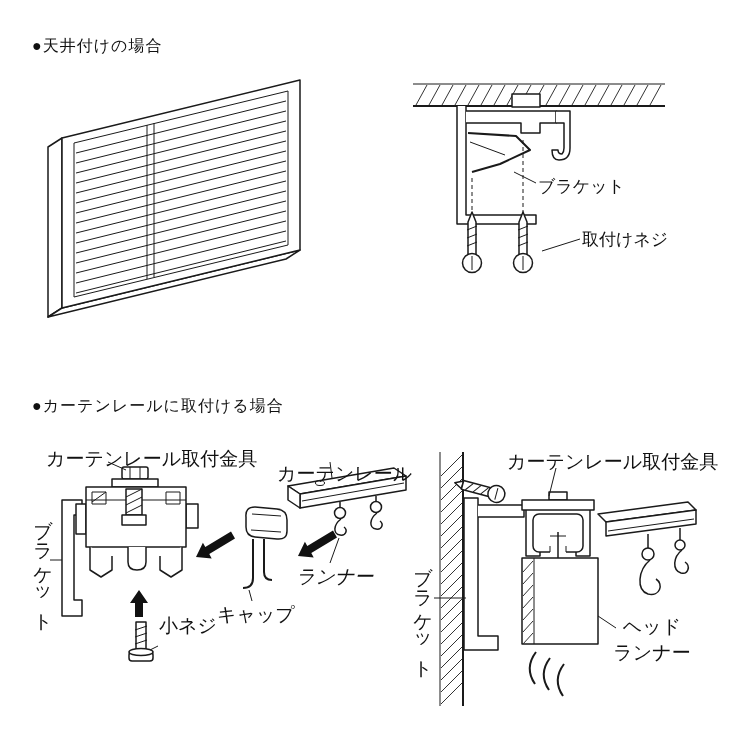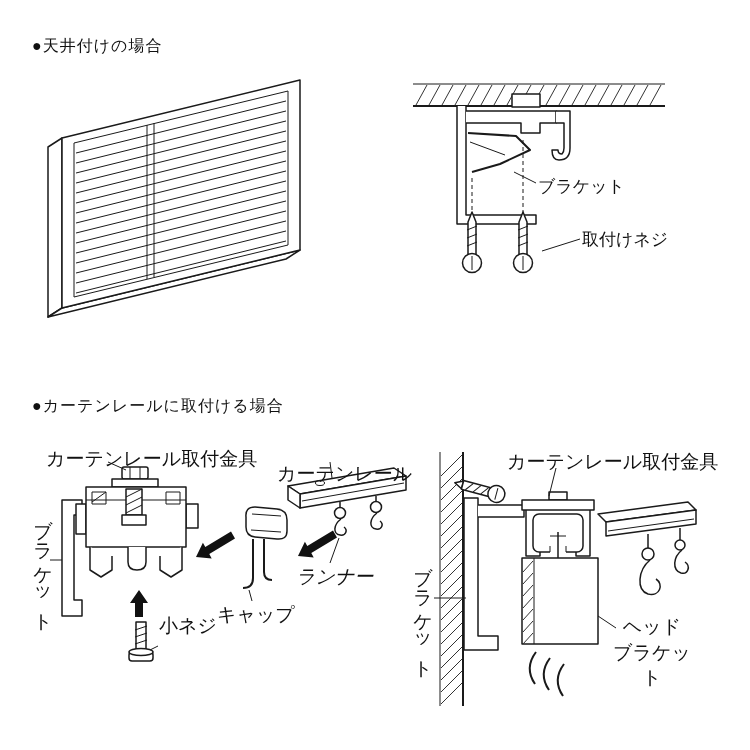--- a/index.html
+++ b/index.html
@@ -294,15 +294,15 @@
   <div class="lbl lab15" style="left:46px;top:446px;">カーテンレール取付金具</div>
   <div class="lbl lab15" style="left:277px;top:446px;margin-top:15px;">カーテンレール</div>
   <div class="lbl lab15 vert" style="left:30px;top:506px;">ブラケット</div>
   <div class="lbl lab15" style="left:296px;top:564px;font-style:italic;">ランナー</div>
   <div class="lbl lab15" style="left:217px;top:602px;">キャップ</div>
   <div class="lbl lab15" style="left:159px;top:613px;">小ネジ</div>
 
   <div class="lbl lab15" style="left:507px;top:449px;">カーテンレール取付金具</div>
   <div class="lbl lab15 vert" style="left:410px;top:553px;">ブラケット</div>
   <div class="lbl lab15 two-line" style="left:612px;top:614px;">ヘッド
-ブラケット</div>
+ランナー</div>
 
 </div>
 
 </body></html>

